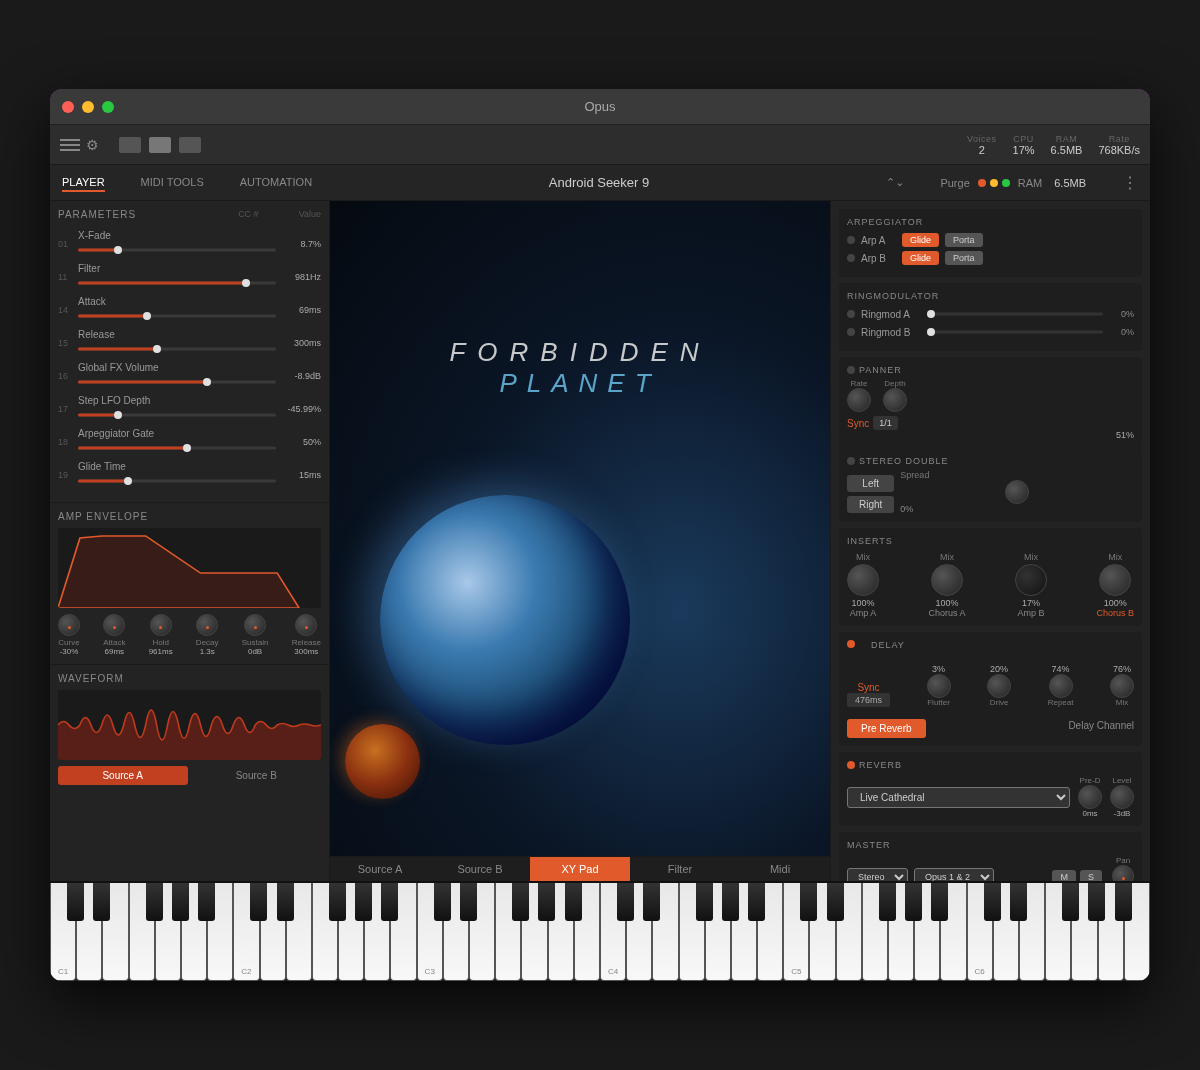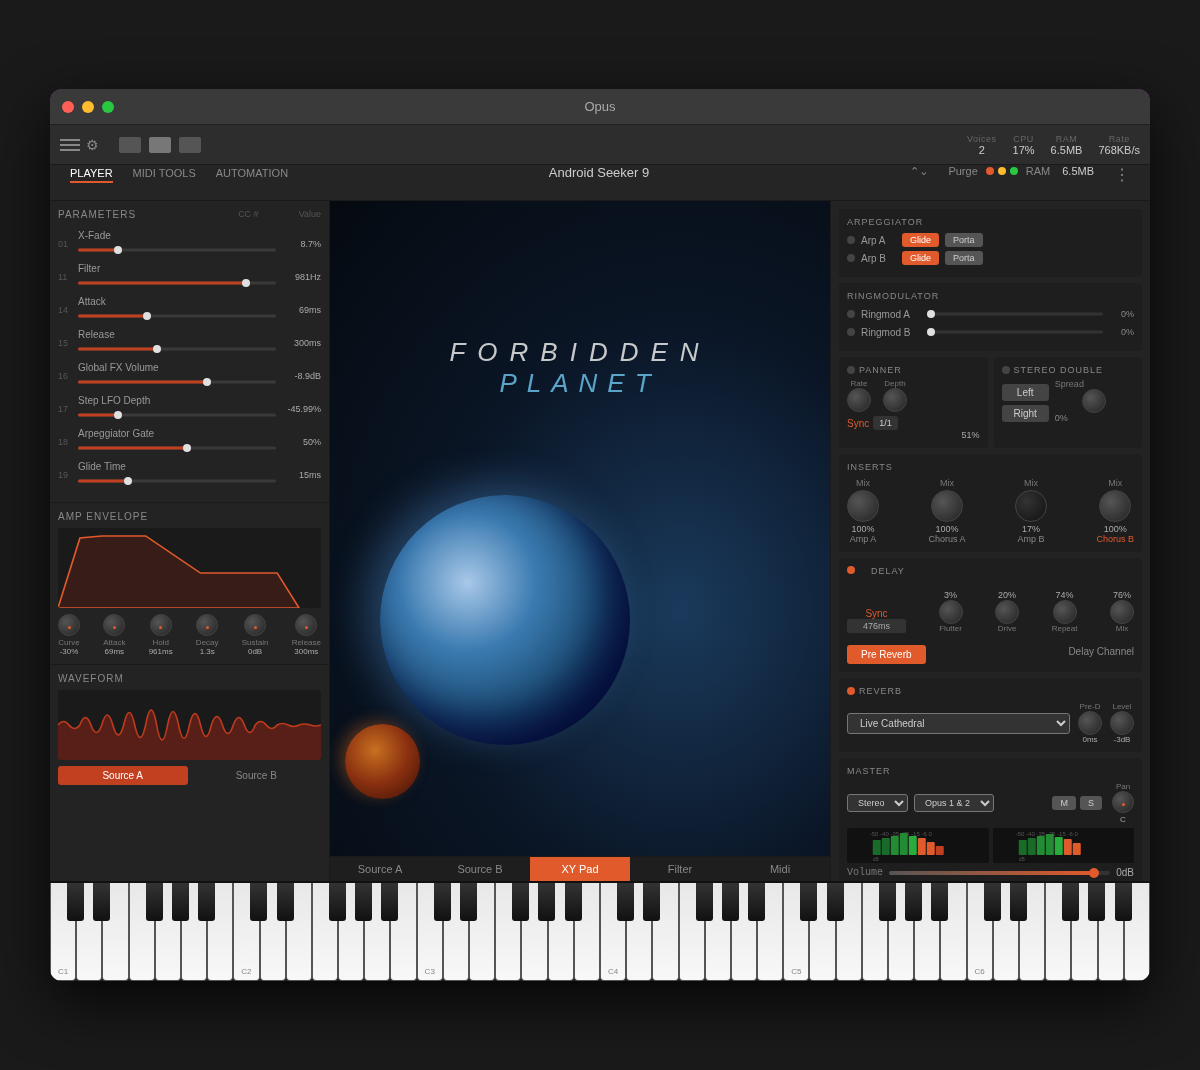--- a/index.html
+++ b/index.html
@@ -65,24 +65,24 @@
     }
     .nav-tab.active { color: #fff; border-bottom: 2px solid #e05a2b; }
     .stats { display: flex; gap: 16px; margin-left: auto; }
     .stat { text-align: center; }
     .stat-label { color: #666; font-size: 9px; letter-spacing: 0.5px; }
     .stat-value { color: #ccc; font-size: 11px; font-weight: 500; }
     .sub-bar {
       background: #252525;
       height: 36px;
       display: flex;
-      align-items: flex-start;
-      padding: 0 20px;
+      align-items: center;
+      padding: 0 12px;
       border-bottom: 1px solid #1a1a1a;
-      gap: 20px;
+      gap: 36px;
     }
     .sub-tab { color: #888; font-size: 11px; cursor: pointer; padding: 2px 0; border-bottom: 2px solid transparent; }
     .sub-tab.active { color: #fff; border-bottom: 2px solid #e05a2b; }
     .preset-name { flex: 1; text-align: center; color: #ccc; font-size: 13px; }
     .purge-area { display: flex; align-items: center; gap: 8px; margin-left: auto; }
     .purge-label { color: #888; font-size: 11px; }
     .dots { display: flex; gap: 4px; }
     .dot { width: 8px; height: 8px; border-radius: 50%; }
     .dot-orange { background: #e05a2b; }
     .dot-yellow { background: #febc2e; }
@@ -634,21 +634,21 @@
           <div class="rm-slider-wrap">
             <div class="rm-track">
                 <div class="rm-fill" style="width:0%"></div>
               </div>
             <div class="rm-knob" style="left:0%;"></div>
           </div>
           <span class="rm-value">0%</span>
         </div>
       </div>
 
-      <div style="display:flex;gap:6px;">
+      <div style="display:flex;flex-direction:column;">
 
         <div class="rp-section" style="flex:1;">
           <div style="display:flex;align-items:center;gap:4px;">
             <div class="rm-dot"></div>
             <div class="rp-section-title" style="margin:0;">PANNER</div>
           </div>
           <div style="display:flex;gap:12px;align-items:flex-end;margin-top:4px;">
             <div class="knob-mini-group">
               <div style="color:#777;font-size:8px;">Rate</div>
               <div class="knob-mini"></div>
@@ -715,21 +715,21 @@
       </div>
 
       <div class="rp-section">
         <div style="display:flex;align-items:flex-start;gap:16px;margin-bottom:14px;">
           <div class="delay-dot"></div>
           <div class="rp-section-title" style="margin:0;">DELAY</div>
         </div>
         <div style="display:flex;justify-content:space-between;align-items:flex-end;">
           <div style="text-align:center;">
             <div style="color:#e05a2b;font-size:10px;">Sync</div>
-            <div style="color:#aaa;font-size:9px;background:#333;padding:2px 16px;border-radius:2px;cursor:pointer;">476ms</div>
+            <div style="color:#aaa;font-size:9px;background:#333;padding:2px 8px;border-radius:2px;cursor:pointer;">476ms</div>
           </div>
           <div class="delay-knob-group">
             <div class="delay-val">3%</div>
             <div class="knob-mini"></div>
             <div class="delay-label">Flutter</div>
           </div>
           <div class="delay-knob-group">
             <div class="delay-val">20%</div>
             <div class="knob-mini"></div>
             <div class="delay-label">Drive</div>

